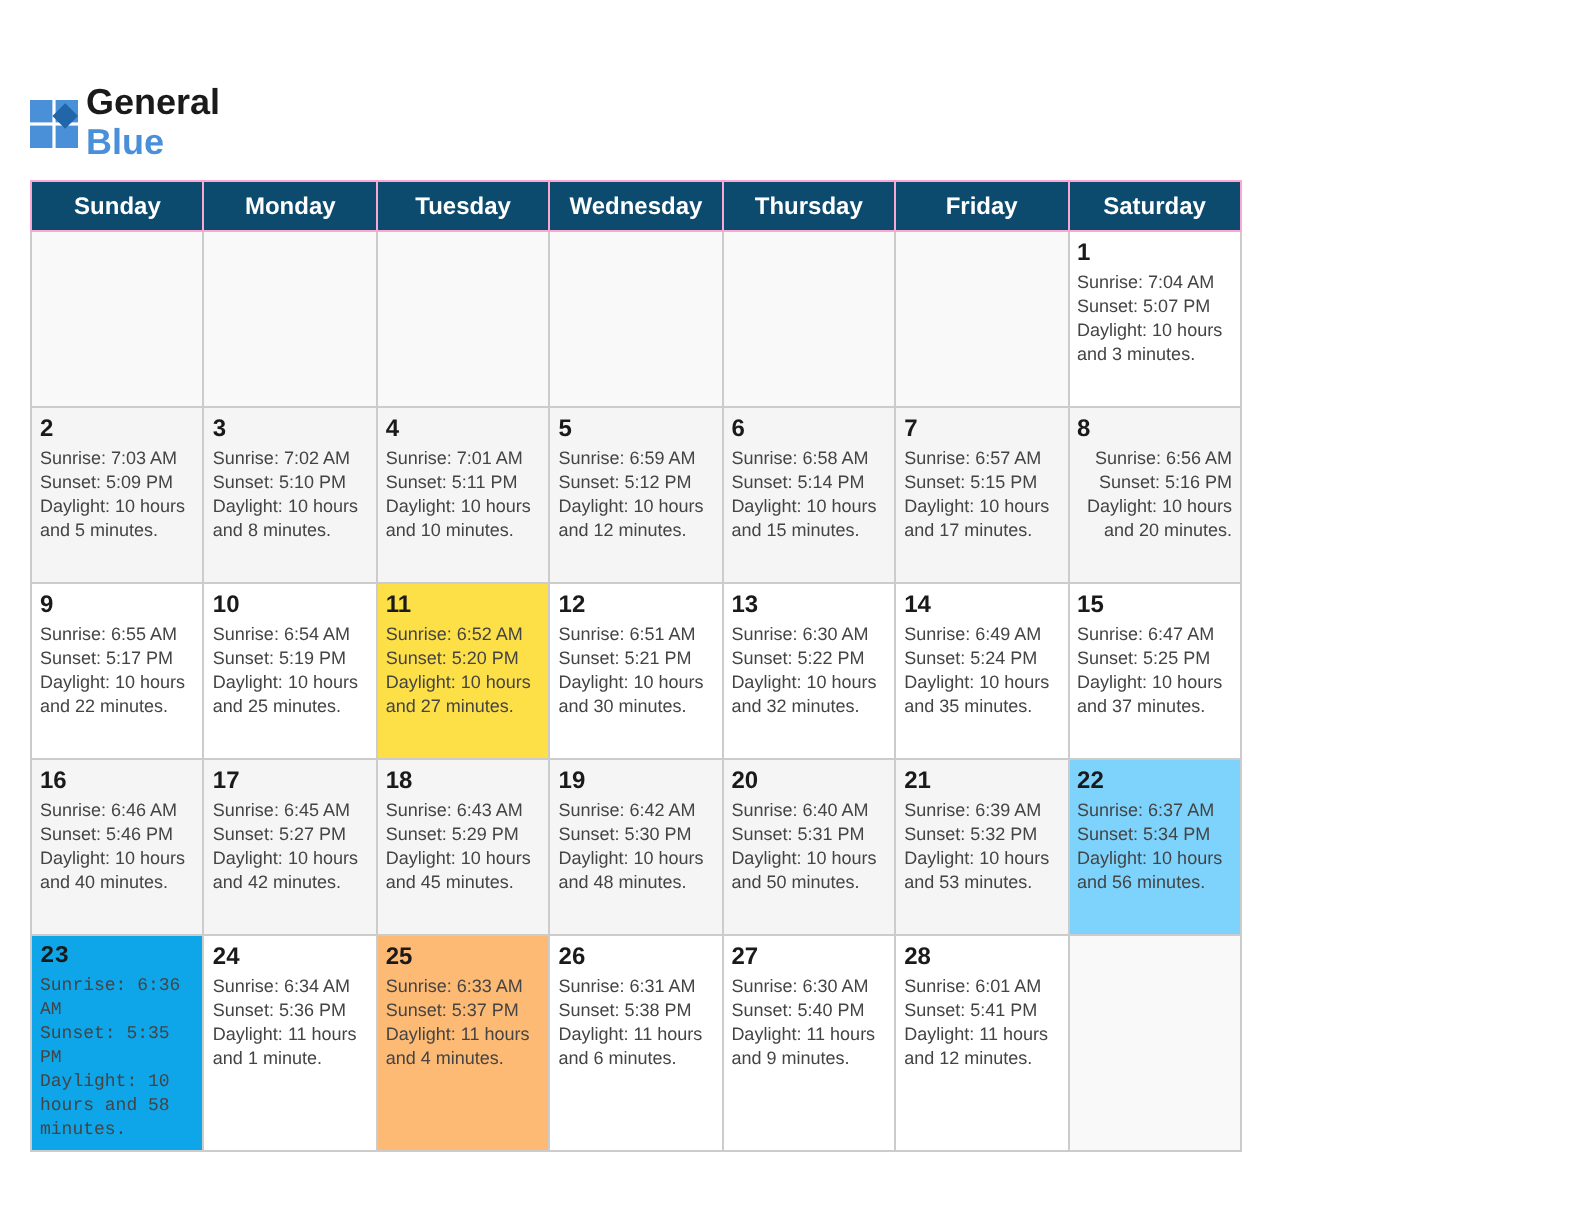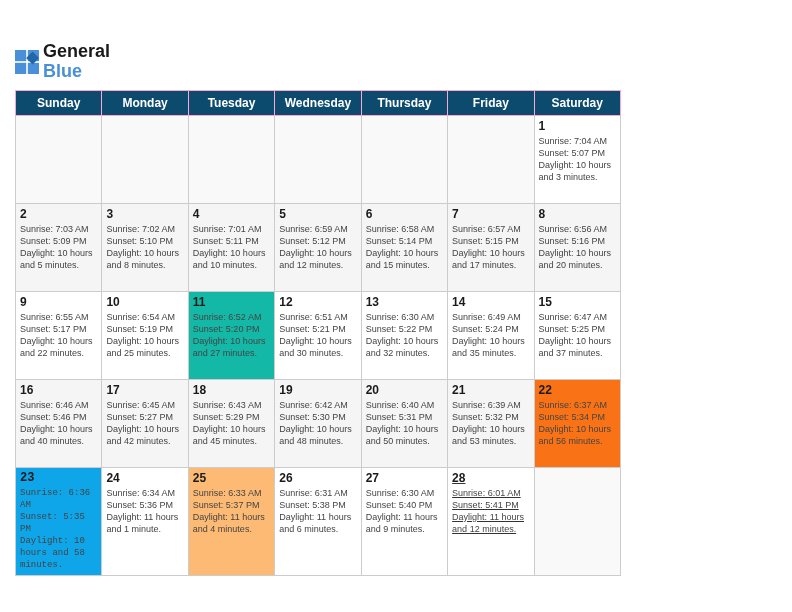--- a/index.html
+++ b/index.html
@@ -130,39 +130,39 @@
 Daylight: 10 hours and 15 minutes.</div>
           </td>
           <td style="background: rgb(245, 245, 245);">
             <div class="day-number">7</div>
             <div class="day-info" style="white-space: pre-line;">Sunrise: 6:57 AM
 Sunset: 5:15 PM
 Daylight: 10 hours and 17 minutes.</div>
           </td>
           <td style="background: rgb(245, 245, 245);">
             <div class="day-number">8</div>
-            <div class="day-info" style="white-space: pre-line;">Sunrise: 6:56 AM
+            <div class="day-info" style="white-space: pre-line; text-align: right;">Sunrise: 6:56 AM
 Sunset: 5:16 PM
 Daylight: 10 hours and 20 minutes.</div>
           </td>
         </tr>
         <tr>
           <td style="background: rgb(255, 255, 255);">
             <div class="day-number">9</div>
             <div class="day-info" style="white-space: pre-line;">Sunrise: 6:55 AM
 Sunset: 5:17 PM
 Daylight: 10 hours and 22 minutes.</div>
           </td>
           <td style="background: rgb(255, 255, 255);">
             <div class="day-number">10</div>
             <div class="day-info" style="white-space: pre-line;">Sunrise: 6:54 AM
 Sunset: 5:19 PM
 Daylight: 10 hours and 25 minutes.</div>
           </td>
-          <td style="background: #14b8a6;">
+          <td style="background: #fde047;">
             <div class="day-number">11</div>
             <div class="day-info" style="white-space: pre-line;">Sunrise: 6:52 AM
 Sunset: 5:20 PM
 Daylight: 10 hours and 27 minutes.</div>
           </td>
           <td style="background: rgb(255, 255, 255);">
             <div class="day-number">12</div>
             <div class="day-info" style="white-space: pre-line;">Sunrise: 6:51 AM
 Sunset: 5:21 PM
 Daylight: 10 hours and 30 minutes.</div>
@@ -216,21 +216,21 @@
             <div class="day-info" style="white-space: pre-line;">Sunrise: 6:40 AM
 Sunset: 5:31 PM
 Daylight: 10 hours and 50 minutes.</div>
           </td>
           <td style="background: rgb(245, 245, 245);">
             <div class="day-number">21</div>
             <div class="day-info" style="white-space: pre-line;">Sunrise: 6:39 AM
 Sunset: 5:32 PM
 Daylight: 10 hours and 53 minutes.</div>
           </td>
-          <td style="background: #f97316;">
+          <td style="background: #7dd3fc;">
             <div class="day-number">22</div>
             <div class="day-info" style="white-space: pre-line;">Sunrise: 6:37 AM
 Sunset: 5:34 PM
 Daylight: 10 hours and 56 minutes.</div>
           </td>
         </tr>
         <tr>
           <td style="background: #0ea5e9; font-family: Liberation Mono, monospace;">
             <div class="day-number">23</div>
             <div class="day-info" style="white-space: pre-line;">Sunrise: 6:36 AM
@@ -254,21 +254,21 @@
             <div class="day-info" style="white-space: pre-line;">Sunrise: 6:31 AM
 Sunset: 5:38 PM
 Daylight: 11 hours and 6 minutes.</div>
           </td>
           <td style="background: rgb(255, 255, 255);">
             <div class="day-number">27</div>
             <div class="day-info" style="white-space: pre-line;">Sunrise: 6:30 AM
 Sunset: 5:40 PM
 Daylight: 11 hours and 9 minutes.</div>
           </td>
-          <td style="background: rgb(255, 255, 255); text-decoration: underline;">
+          <td style="background: rgb(255, 255, 255);">
             <div class="day-number">28</div>
             <div class="day-info" style="white-space: pre-line;">Sunrise: 6:01 AM
 Sunset: 5:41 PM
 Daylight: 11 hours and 12 minutes.</div>
           </td>
           <td class="empty-cell" style="background: rgb(249, 249, 249);"></td>
         </tr>
       </tbody>
   </table>
 </div>

